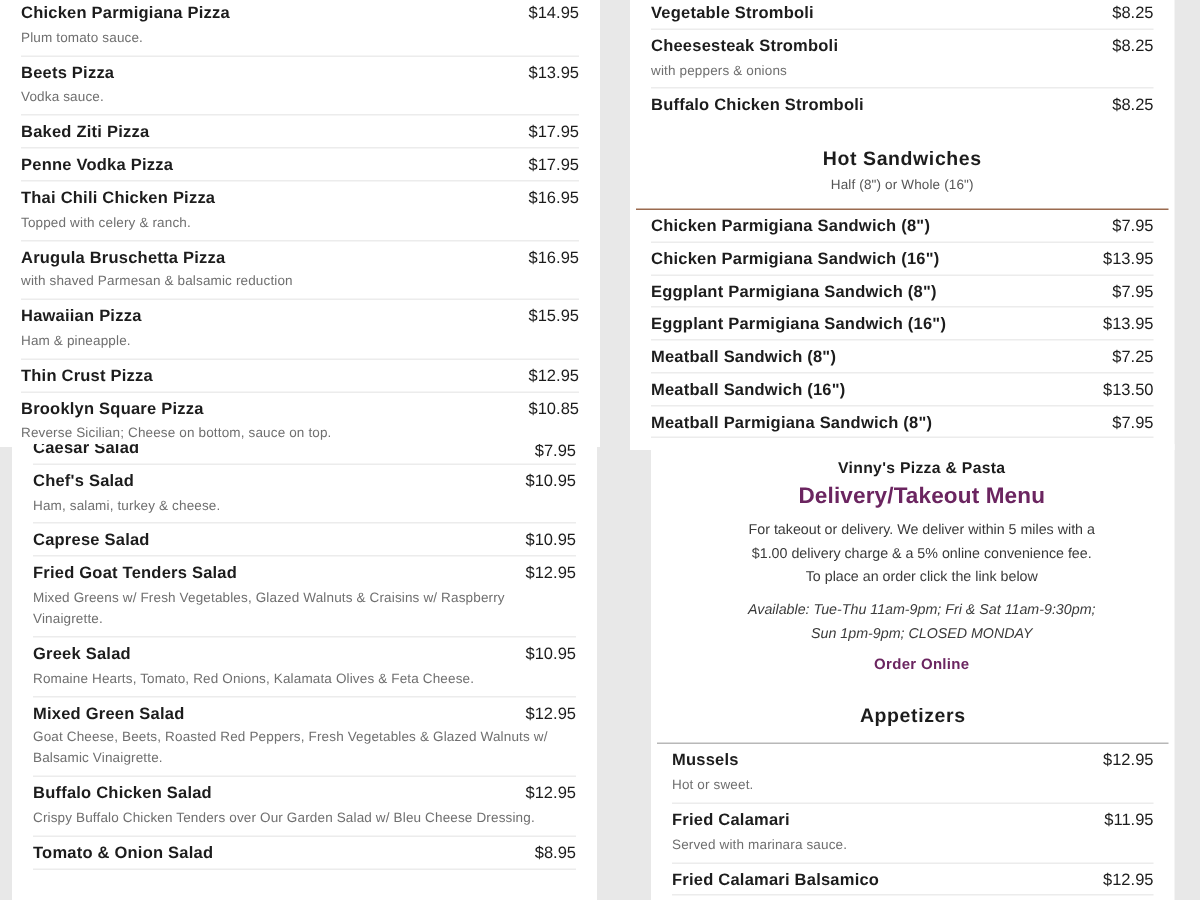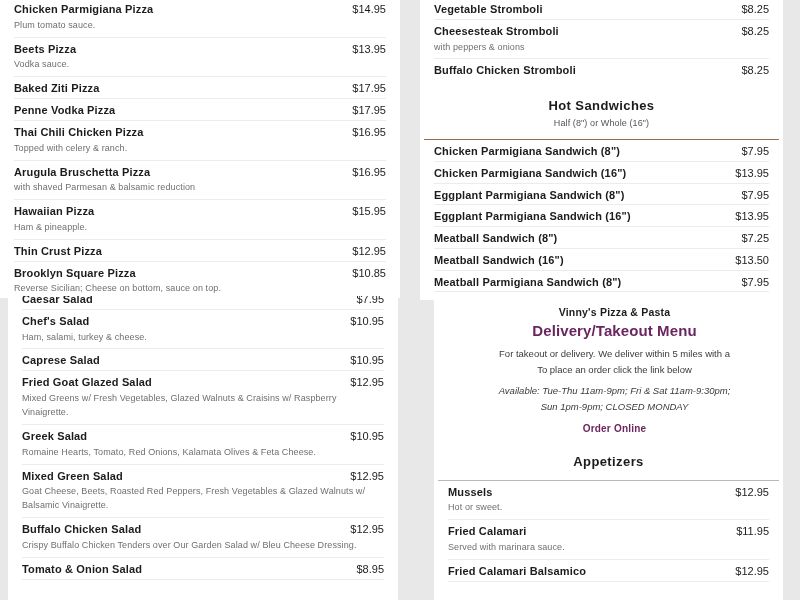--- a/index.html
+++ b/index.html
@@ -205,35 +205,35 @@
         </div>
         <div class="item">
           <div class="item-name">Meatball Parmigiana Sandwich (16")</div>
           <div class="item-price">$13.95</div>
         </div>
       </div>
   </div>
 
   <div class="panel" id="panel-salads">
     <div class="panel-inner" id="salad-list">
-        <div class="item first ghost-row" style="padding-top: 0px; margin-top: -3px;">
+        <div class="item first ghost-row" style="padding-top: 0px; margin-top: -3px; align-items: flex-end;">
           <div class="item-name">Caesar Salad</div>
           <div class="item-price">$7.95</div>
         </div>
         <div class="item">
           <div class="item-name">Chef's Salad</div>
           <div class="item-price">$10.95</div>
         </div>
         <div class="item-desc">Ham, salami, turkey &amp; cheese.</div>
         <div class="item">
           <div class="item-name">Caprese Salad</div>
           <div class="item-price">$10.95</div>
         </div>
         <div class="item">
-          <div class="item-name">Fried Goat Glazed Salad</div>
+          <div class="item-name">Fried Goat Tenders Salad</div>
           <div class="item-price">$12.95</div>
         </div>
         <div class="item-desc">Mixed Greens w/ Fresh Vegetables, Glazed Walnuts &amp; Craisins w/ Raspberry Vinaigrette.</div>
         <div class="item">
           <div class="item-name">Greek Salad</div>
           <div class="item-price">$10.95</div>
         </div>
         <div class="item-desc">Romaine Hearts, Tomato, Red Onions, Kalamata Olives &amp; Feta Cheese.</div>
         <div class="item">
           <div class="item-name">Mixed Green Salad</div>
@@ -253,20 +253,21 @@
       </div>
   </div>
 
   <div class="panel" id="panel-right-lower">
 
     <div class="delivery">
       <div class="delivery-brand">Vinny's Pizza &amp; Pasta</div>
       <div class="delivery-title">Delivery/Takeout Menu</div>
       <div class="delivery-body">
         <div>For takeout or delivery. We deliver within 5 miles with a</div>
+        <div>$1.00 delivery charge &amp; a 5% online convenience fee.</div>
         <div>To place an order click the link below</div>
       </div>
       <div class="delivery-hours">
         <div>Available: Tue-Thu 11am-9pm; Fri &amp; Sat 11am-9:30pm;</div>
         <div>Sun 1pm-9pm; CLOSED MONDAY</div>
       </div>
       <a href="#" class="order-link">Order Online</a>
     </div>
 
     <div class="section-head" style="padding-top:6px;">

